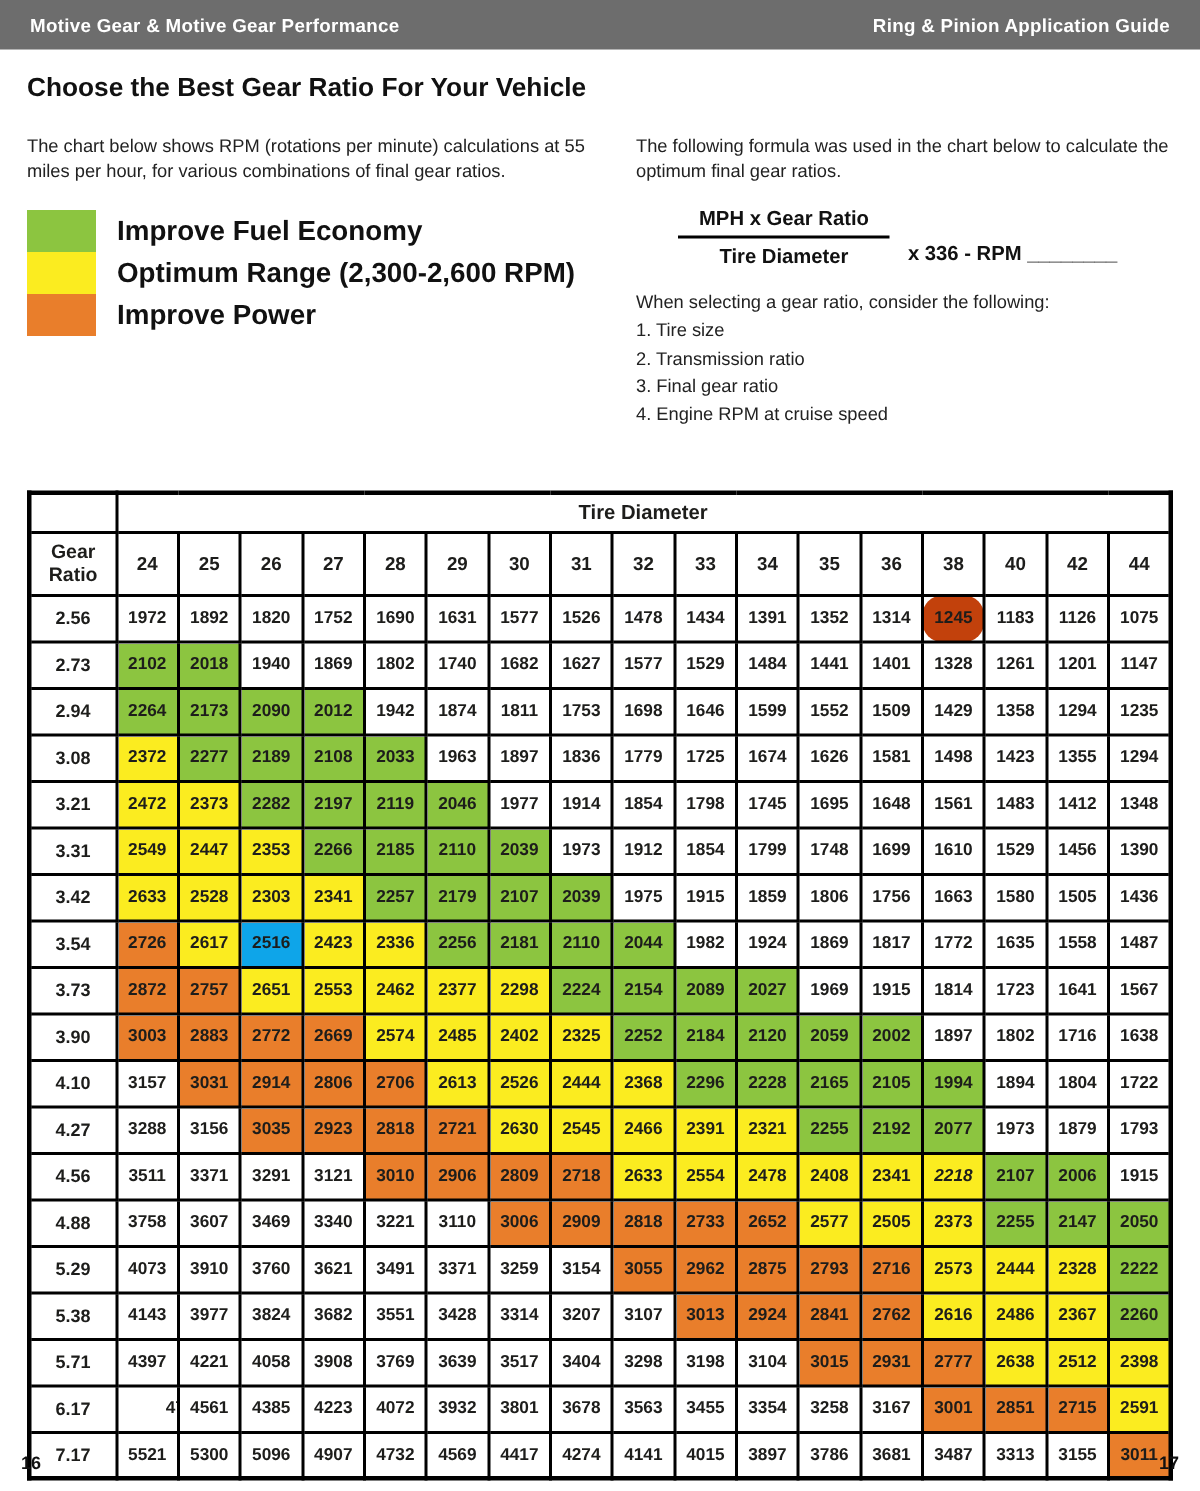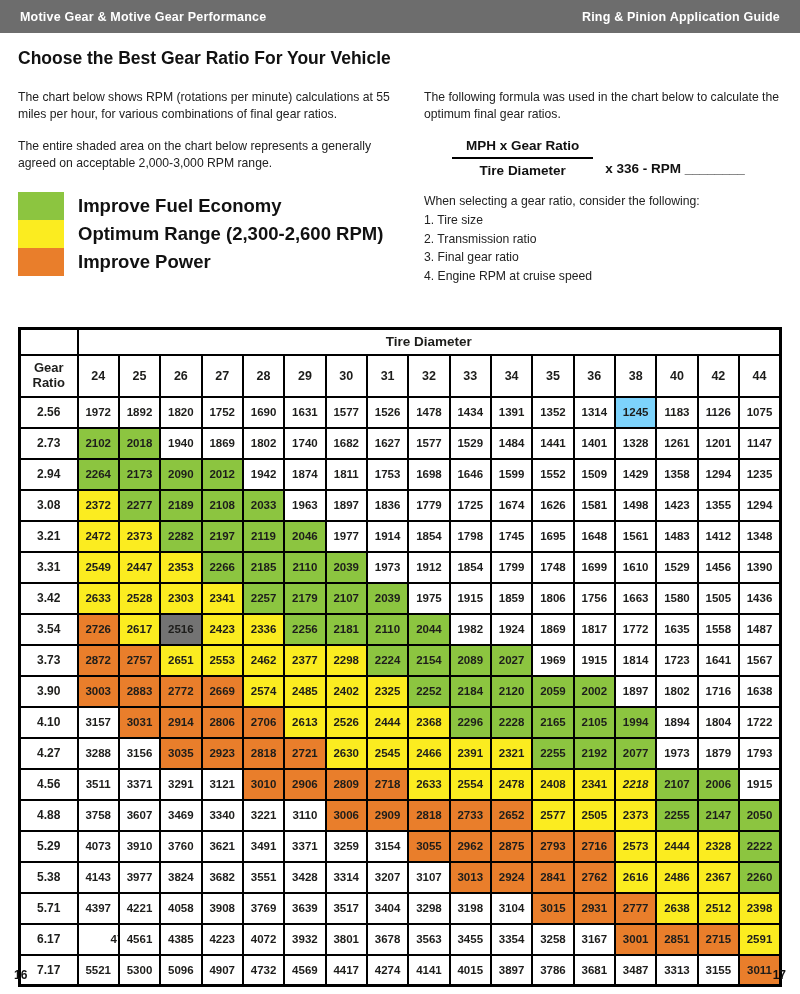--- a/index.html
+++ b/index.html
@@ -63,21 +63,20 @@
   <span>Ring &amp; Pinion Application Guide</span>
 </header>
 
 <div class="content">
 
   <h1 class="page-title">Choose the Best Gear Ratio For Your Vehicle</h1>
 
   <div class="two-col">
     <div class="col-left">
       <p class="body-text">The chart below shows RPM (rotations per minute) calculations at 55 miles per hour, for various combinations of final gear ratios.</p>
-      <p class="body-text mb-lg">The entire shaded area on the chart below represents a generally agreed on acceptable 2,000-3,000 RPM range.</p>
 
       <div class="legend">
         <div class="legend-row">
           <span class="legend-swatch" style="background: rgb(140, 197, 64);"></span>
           <span class="legend-label">Improve Fuel Economy</span>
         </div>
         <div class="legend-row">
           <span class="legend-swatch" style="background: rgb(251, 236, 32);"></span>
           <span class="legend-label">Optimum Range (2,300-2,600 RPM)</span>
         </div>
@@ -163,21 +162,21 @@
           <td class="val" style="background: rgb(255, 255, 255);">1752</td>
           <td class="val" style="background: rgb(255, 255, 255);">1690</td>
           <td class="val" style="background: rgb(255, 255, 255);">1631</td>
           <td class="val" style="background: rgb(255, 255, 255);">1577</td>
           <td class="val" style="background: rgb(255, 255, 255);">1526</td>
           <td class="val" style="background: rgb(255, 255, 255);">1478</td>
           <td class="val" style="background: rgb(255, 255, 255);">1434</td>
           <td class="val" style="background: rgb(255, 255, 255);">1391</td>
           <td class="val" style="background: rgb(255, 255, 255);">1352</td>
           <td class="val" style="background: rgb(255, 255, 255);">1314</td>
-          <td class="val" style="background: #7dd3fc;">1245</td>
+          <td class="val" style="background: #c2410c; border-radius: 13px;">1245</td>
           <td class="val" style="background: rgb(255, 255, 255);">1183</td>
           <td class="val" style="background: rgb(255, 255, 255);">1126</td>
           <td class="val" style="background: rgb(255, 255, 255);">1075</td>
         </tr>
         <tr>
           <td class="ratio">2.73</td>
           <td class="val" style="background: rgb(140, 197, 64);">2102</td>
           <td class="val" style="background: rgb(140, 197, 64);">2018</td>
           <td class="val" style="background: rgb(255, 255, 255);">1940</td>
           <td class="val" style="background: rgb(255, 255, 255);">1869</td>
@@ -292,21 +291,21 @@
           <td class="val" style="background: rgb(255, 255, 255);">1756</td>
           <td class="val" style="background: rgb(255, 255, 255);">1663</td>
           <td class="val" style="background: rgb(255, 255, 255);">1580</td>
           <td class="val" style="background: rgb(255, 255, 255);">1505</td>
           <td class="val" style="background: rgb(255, 255, 255);">1436</td>
         </tr>
         <tr>
           <td class="ratio">3.54</td>
           <td class="val" style="background: rgb(233, 126, 43);">2726</td>
           <td class="val" style="background: rgb(251, 236, 32);">2617</td>
-          <td class="val" style="background: #737373;">2516</td>
+          <td class="val" style="background: #0ea5e9;">2516</td>
           <td class="val" style="background: rgb(251, 236, 32);">2423</td>
           <td class="val" style="background: rgb(251, 236, 32);">2336</td>
           <td class="val" style="background: rgb(140, 197, 64);">2256</td>
           <td class="val" style="background: rgb(140, 197, 64);">2181</td>
           <td class="val" style="background: rgb(140, 197, 64);">2110</td>
           <td class="val" style="background: rgb(140, 197, 64);">2044</td>
           <td class="val" style="background: rgb(255, 255, 255);">1982</td>
           <td class="val" style="background: rgb(255, 255, 255);">1924</td>
           <td class="val" style="background: rgb(255, 255, 255);">1869</td>
           <td class="val" style="background: rgb(255, 255, 255);">1817</td>

